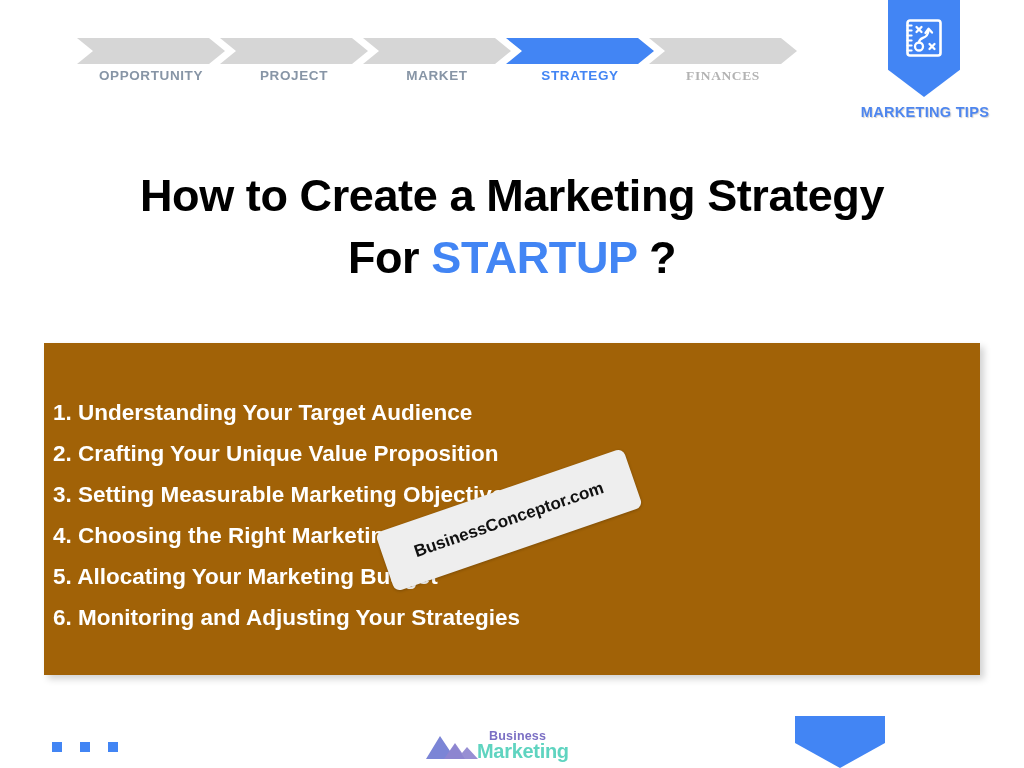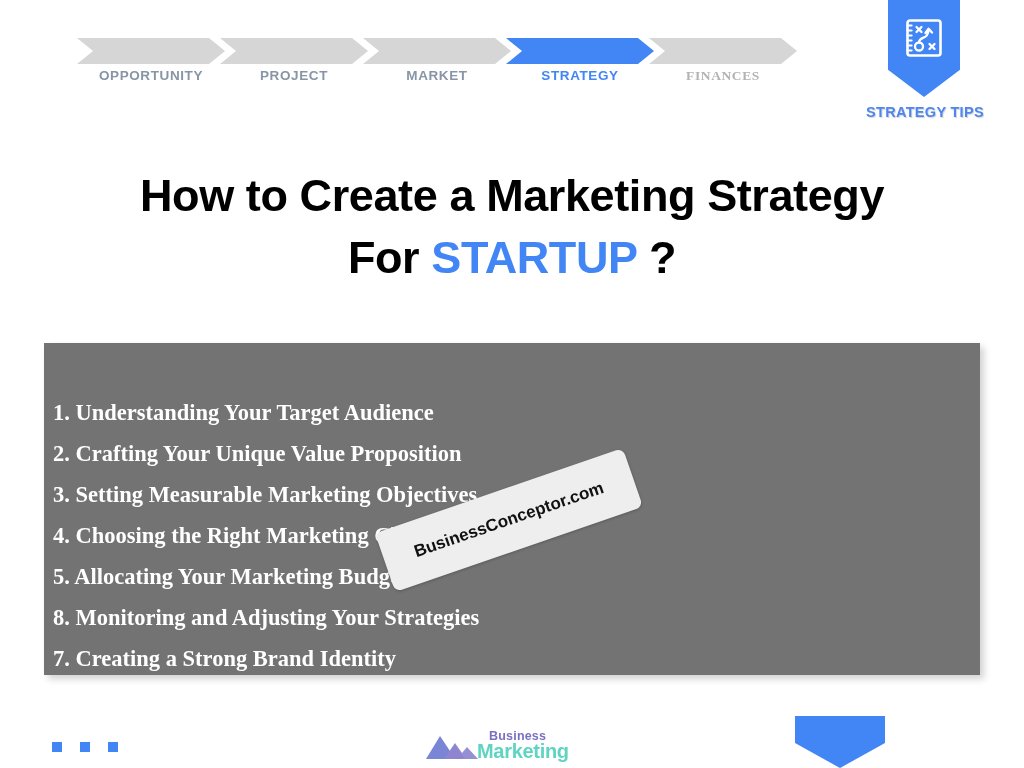--- a/index.html
+++ b/index.html
@@ -128,23 +128,22 @@
     text-align: center;
   }
 
   
   #panel {
     position: absolute;
     left: 44px;
     top: 343px;
     width: 936px;
     height: 332px;
-    background: #737373;
+    background: #a16207;
     box-shadow: 4px 4px 7px rgba(0,0,0,0.18);
-    font-family: Liberation Serif, serif;
   }
   #list {
     position: absolute;
     left: 9px;
     top: 49px;
     width: 900px;
     margin: 0;
     padding: 0;
     list-style: none;
   }
@@ -293,37 +292,36 @@
           <line x1="14.5" y1="11" x2="19.5" y2="16"></line>
           <line x1="19.5" y1="11" x2="14.5" y2="16"></line>
           <line x1="27.5" y1="28" x2="32.5" y2="33"></line>
           <line x1="32.5" y1="28" x2="27.5" y2="33"></line>
         </g>
         <circle cx="17" cy="30.5" r="4" fill="none" stroke="#ffffff" stroke-width="2.3"></circle>
         <path d="M17 26.5 C 17 20, 26 24, 26.5 14.5" fill="none" stroke="#ffffff" stroke-width="2.3" stroke-linecap="round"></path>
         <path d="M23.5 17 L 26.6 12.8 L 30 16.6" fill="none" stroke="#ffffff" stroke-width="2.3" stroke-linecap="round" stroke-linejoin="round"></path>
       </svg>
     </div>
-    <div id="badge-caption">STRATEGY TIPS</div>
+    <div id="badge-caption">MARKETING TIPS</div>
   </div>
 
   <div id="title-block">
     <div class="title-line">How to Create a Marketing Strategy</div>
     <div class="title-line"><span>For </span><span class="title-hl">STARTUP</span><span> ?</span></div>
   </div>
 
   <div id="panel">
     <ul id="list">
       <li>1. Understanding Your Target Audience</li>
       <li>2. Crafting Your Unique Value Proposition</li>
       <li>3. Setting Measurable Marketing Objectives</li>
       <li>4. Choosing the Right Marketing Channels</li>
       <li>5. Allocating Your Marketing Budget</li>
-      <li>8. Monitoring and Adjusting Your Strategies</li>
-      <li>7. Creating a Strong Brand Identity</li>
+      <li>6. Monitoring and Adjusting Your Strategies</li>
     </ul>
   </div>
 
   <div id="watermark">
     <span id="watermark-text">BusinessConceptor.com</span>
   </div>
 
   <div id="dots">
     <span class="dot"></span>
     <span class="dot"></span>

